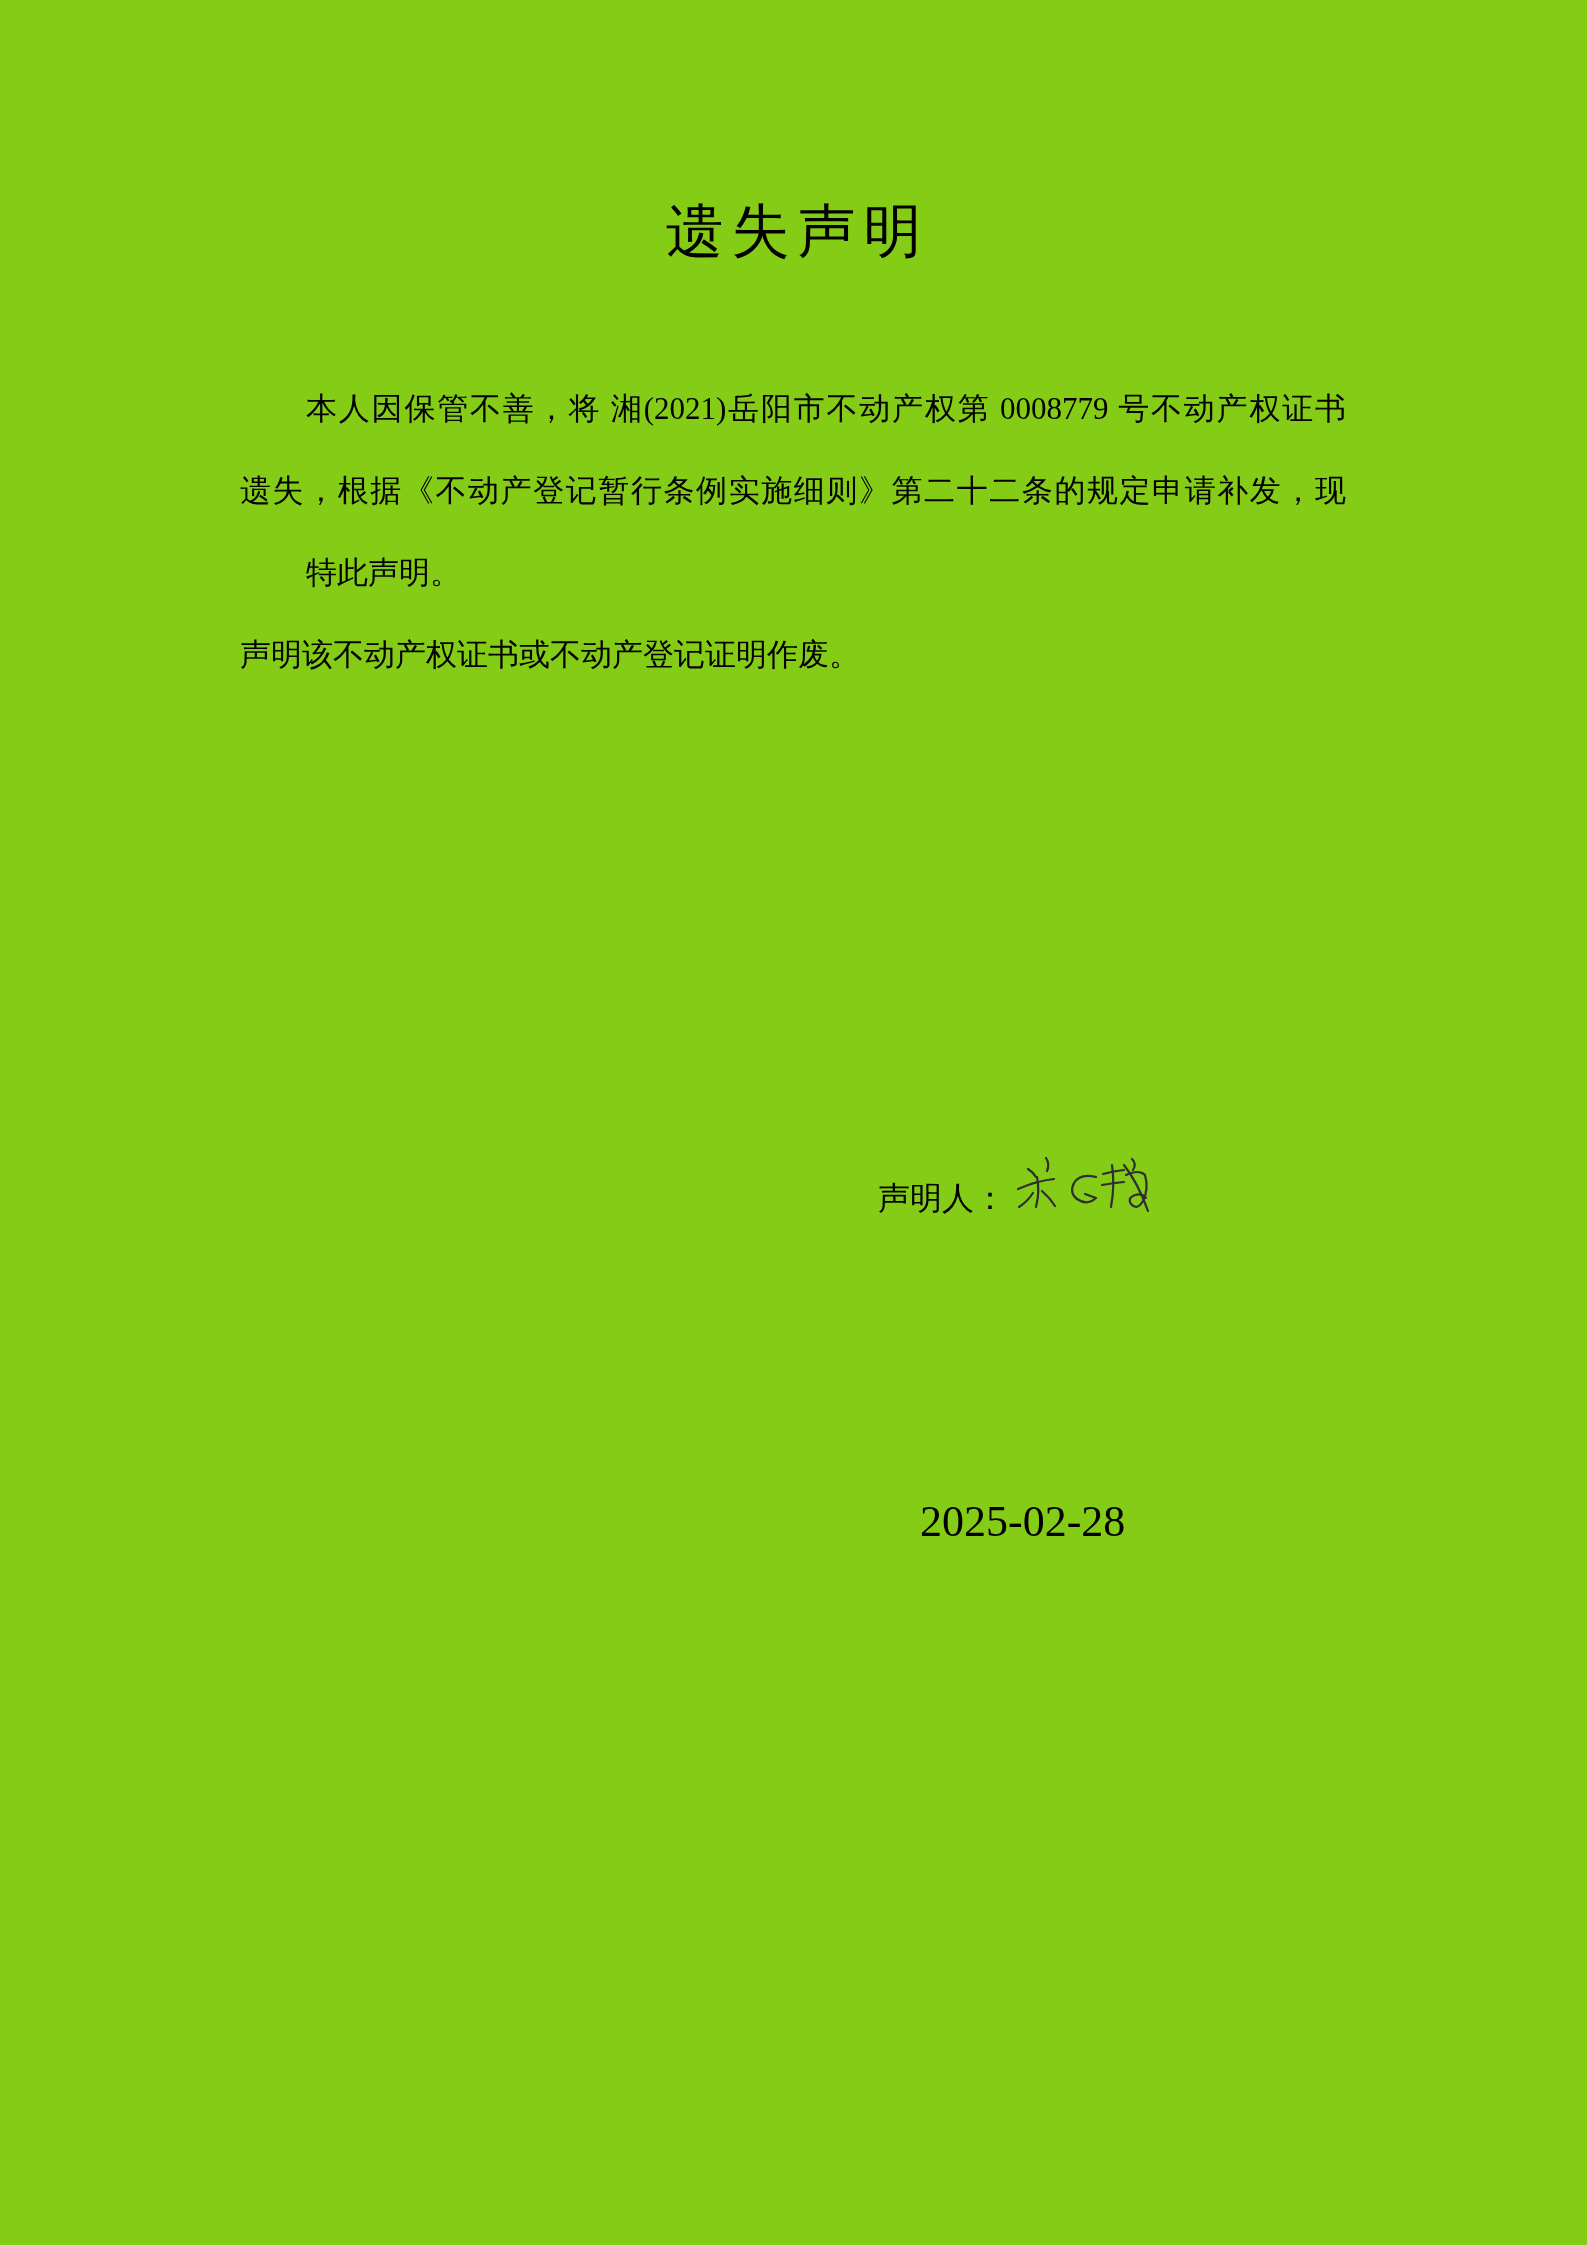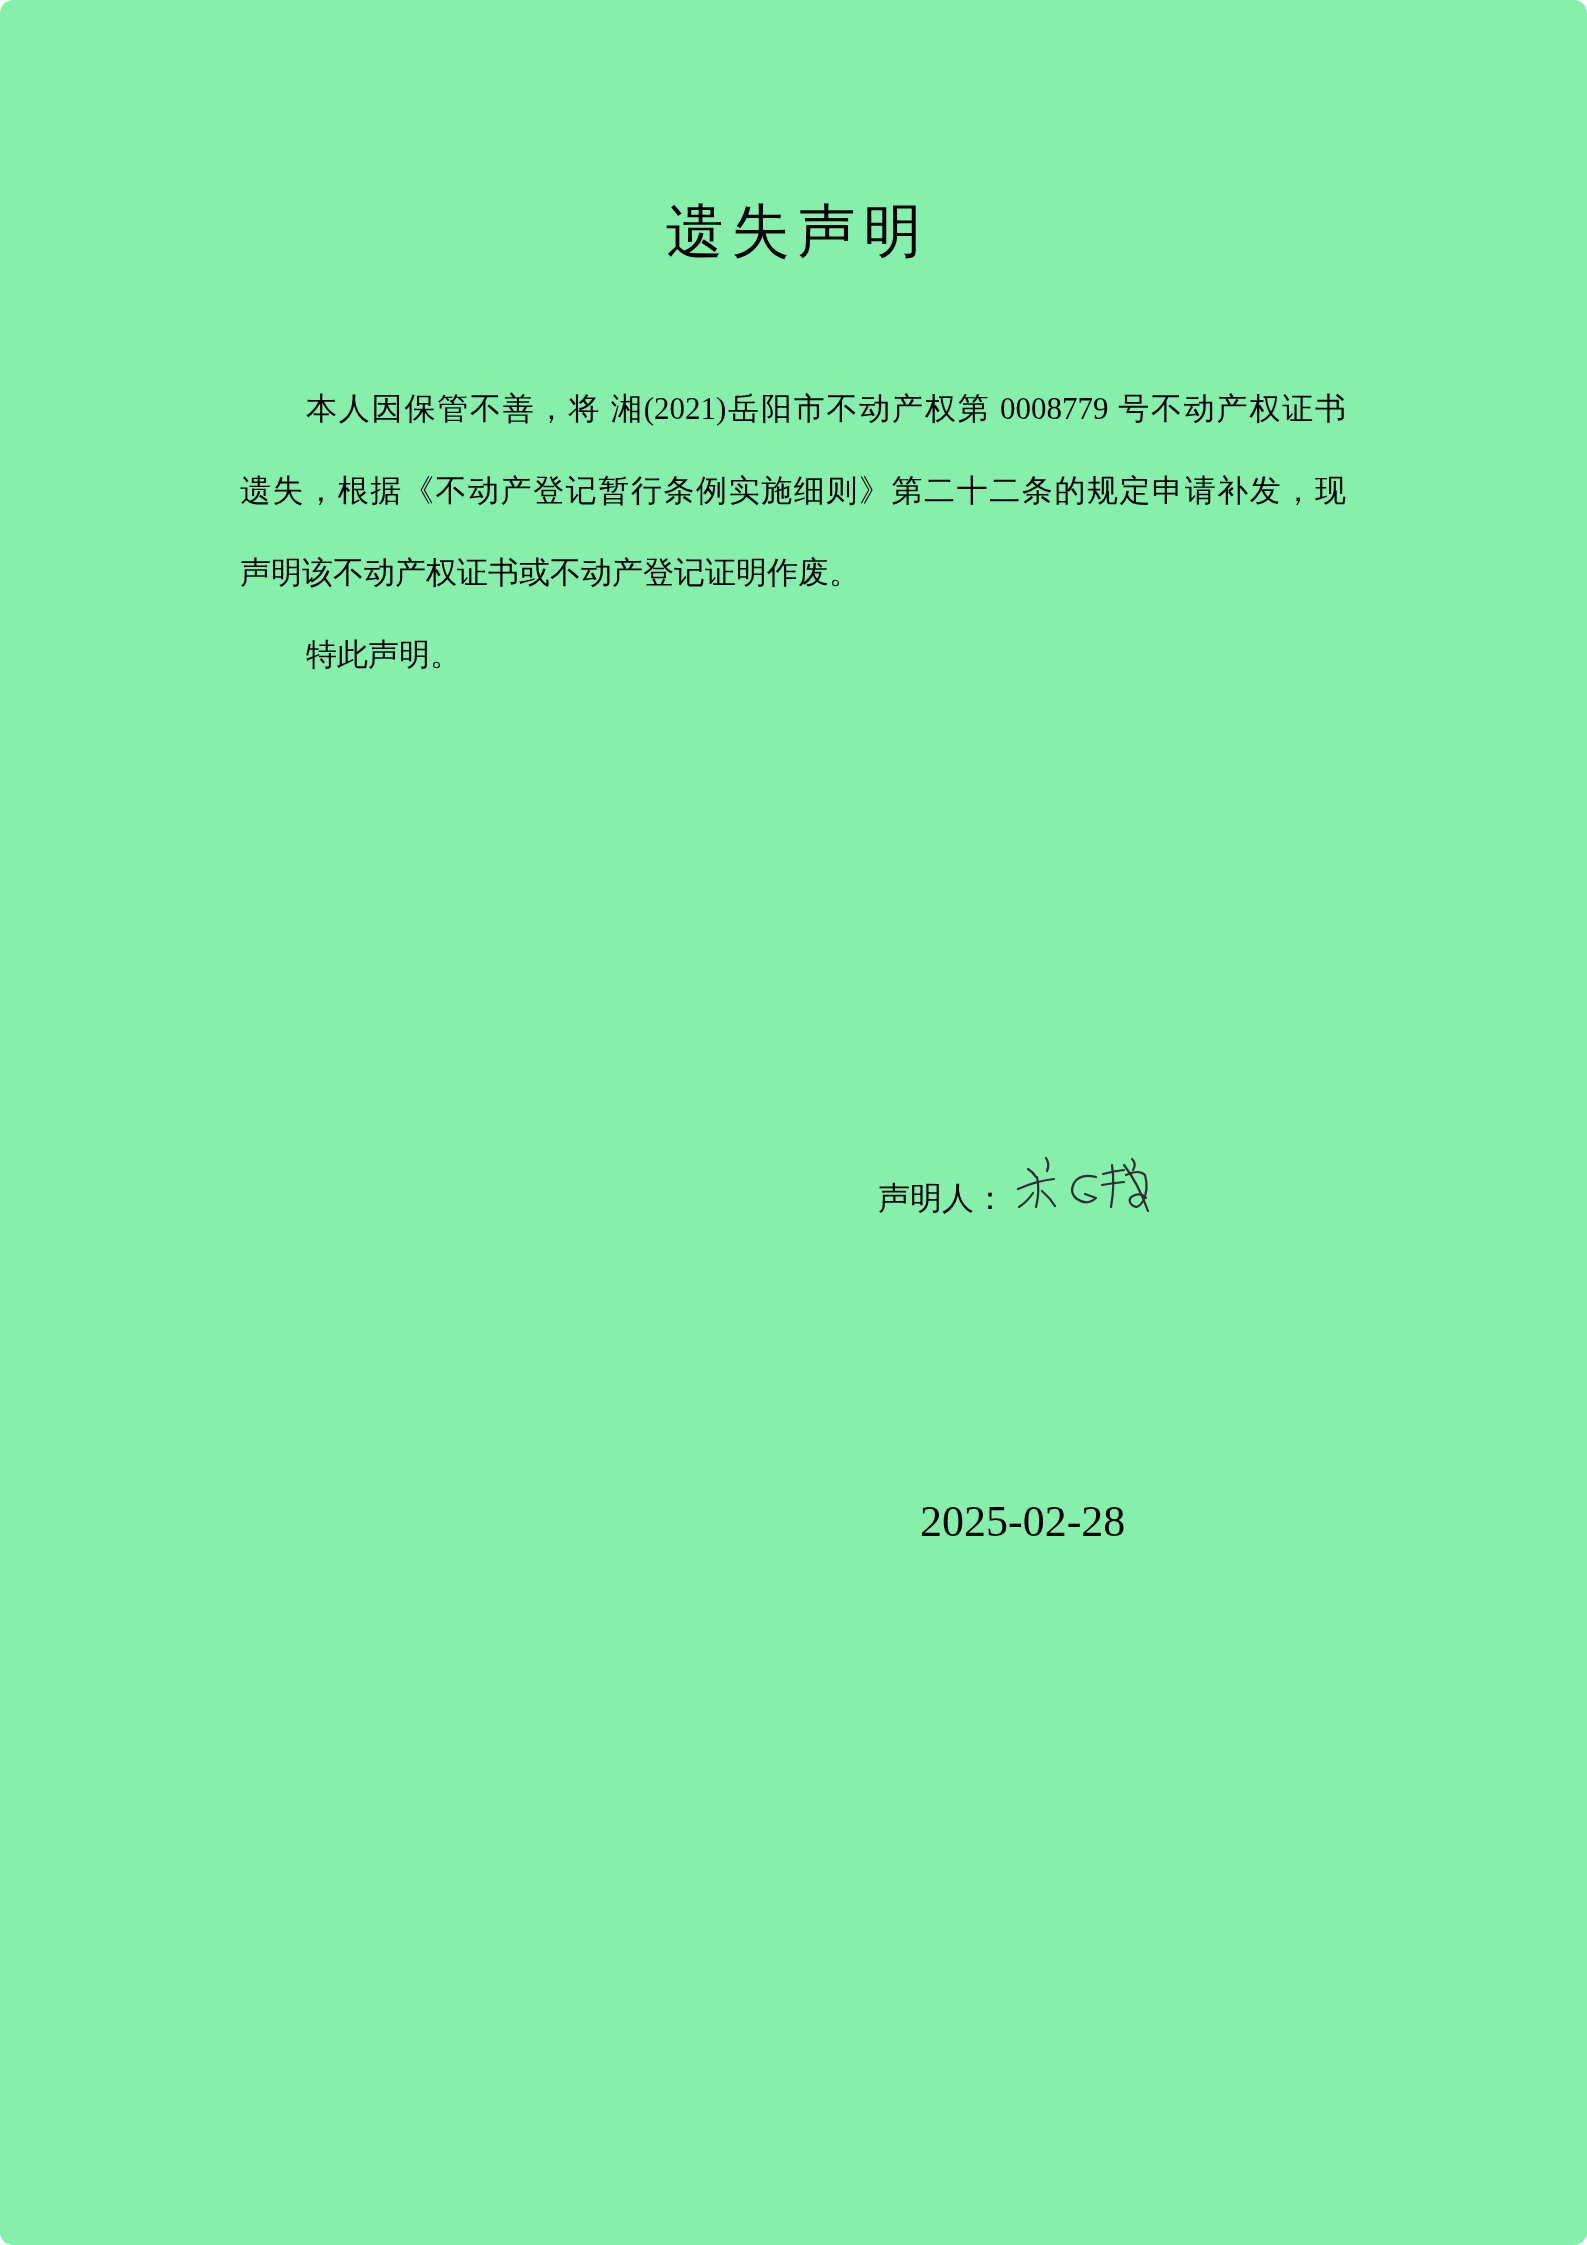--- a/index.html
+++ b/index.html
@@ -4,25 +4,24 @@
 <style>
   html, body {
     margin: 0;
     padding: 0;
     background: #ffffff;
   }
   .page {
     position: relative;
     width: 1587px;
     height: 2245px;
-    background: #86efac;
+    background: #84cc16;
     overflow: hidden;
     font-family: "Liberation Serif", "DejaVu Serif", serif;
     color: #000000;
-    border-radius: 13px;
   }
   .title {
     position: absolute;
     top: 200px;
     left: 0;
     width: 100%;
     margin: 0;
     text-align: center;
     font-size: 58px;
     font-weight: normal;
@@ -84,22 +83,22 @@
 </head>
 <body>
 
 <div class="page">
 
   <h1 class="title">遗失声明</h1>
 
   <div class="body-block">
     <div class="body-line justify-line indent"><span>本人因保管不善，将</span><span class="underlined"> 湘(2021)岳阳市不动产权第 0008779 号</span><span>不动产权证书</span></div>
     <div class="body-line justify-line">遗失，根据《不动产登记暂行条例实施细则》第二十二条的规定申请补发，现</div>
+    <div class="body-line indent">特此声明。</div>
     <div class="body-line">声明该不动产权证书或不动产登记证明作废。</div>
-    <div class="body-line indent">特此声明。</div>
   </div>
 
   <div class="sign-row">
     <span>声明人：</span>
   </div>
 
   <svg class="signature-svg" viewBox="0 0 152 80" fill="none" stroke="#2e2e2e" stroke-width="2.2" stroke-linecap="round" stroke-linejoin="round" aria-label="宋日艳">
 
     <path d="M38,5 q4,6 1,13"></path>
     <path d="M20,16 q5,3 8,8"></path>

